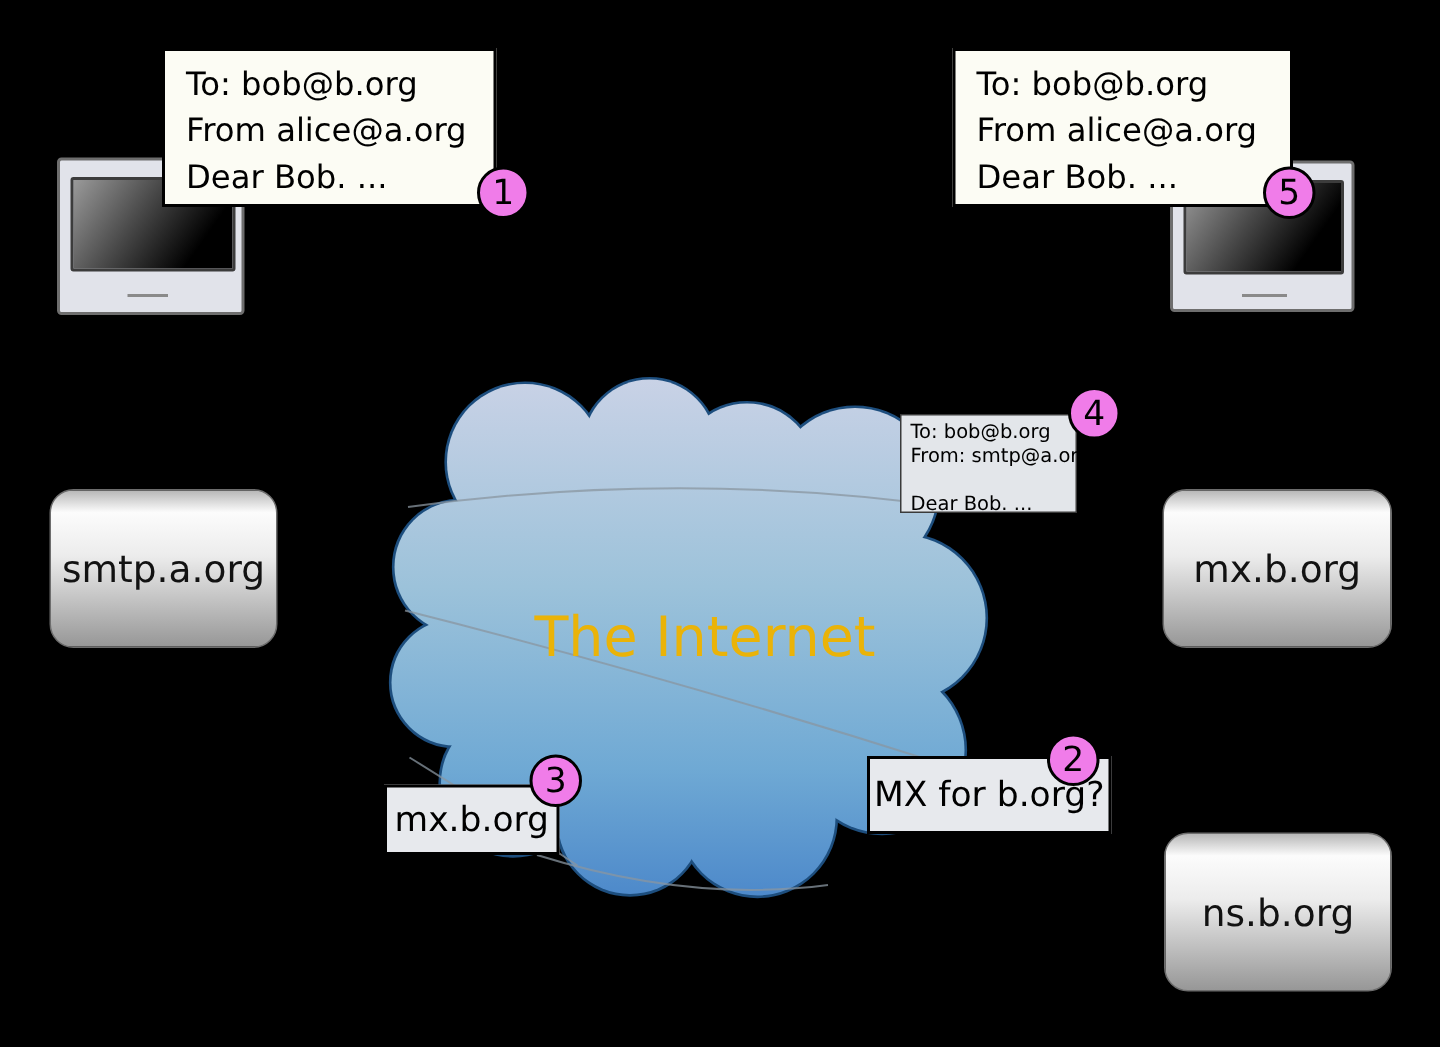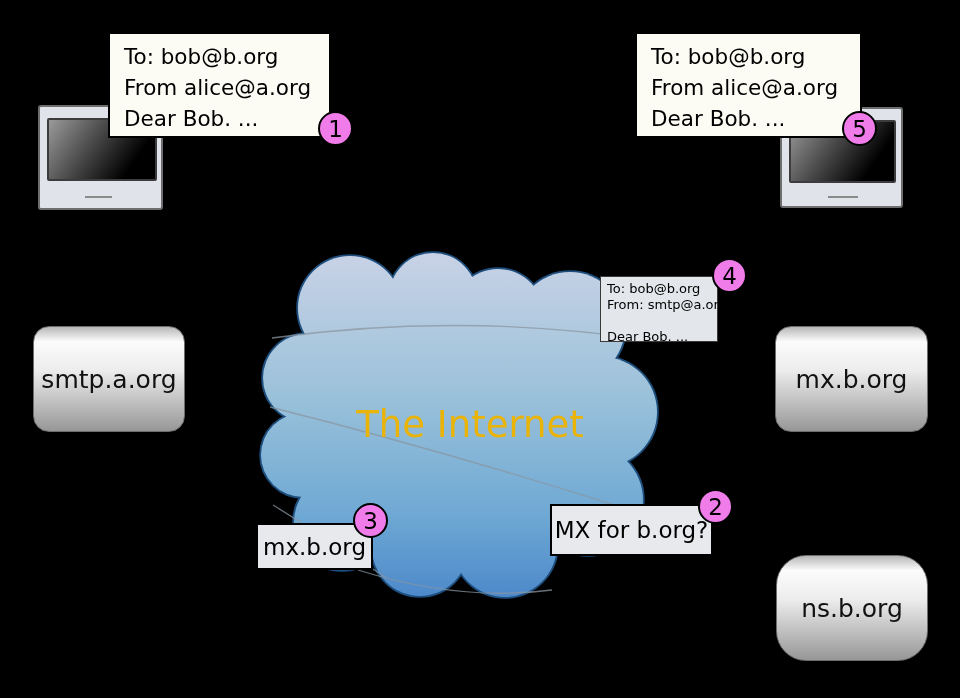--- a/index.html
+++ b/index.html
@@ -31,41 +31,41 @@
   #mon-right .slot{left:46px;bottom:8px;width:30px;}
   
   .server{
     position:absolute;border-radius:16px;border:1px solid #6d6d6d;box-sizing:border-box;
     background:linear-gradient(180deg,#b7b7b7 0%,#fcfcfc 14%,#ececec 42%,#979797 100%);
     display:flex;flex-direction:column;align-items:center;justify-content:center;
     font-size:25px;line-height:33px;color:#121212;
   }
   #srv-smtp{left:33px;top:326px;width:152px;height:106px;}
   #srv-mxpop{left:775px;top:326px;width:153px;height:106px;}
-  #srv-ns{left:776px;top:555px;width:152px;height:106px;border-radius:30px;}
+  #srv-ns{left:776px;top:555px;width:152px;height:106px;}
   
   .note{
     position:absolute;background:#fcfcf4;border:2px solid #000;box-sizing:border-box;
     font-size:21.5px;line-height:31px;padding:7px 0 0 14px;white-space:nowrap;
   }
   #note1{left:108px;top:32px;width:223px;height:106px;}
   #note5{left:635px;top:32px;width:227px;height:106px;}
   
   .note-small{
     position:absolute;background:#e3e6ea;border:1.5px solid #3a3a3a;box-sizing:border-box;
     font-size:13px;line-height:16px;padding:4px 0 0 6px;white-space:nowrap;
   }
   #note4{left:600px;top:276px;width:118px;height:66px;}
   #note4 .line{min-height:16px;}
   
   .qlabel{
     position:absolute;background:#e7e9ed;border:2px solid #000;box-sizing:border-box;
     display:flex;align-items:center;justify-content:center;font-size:23px;white-space:nowrap;
   }
-  #label2{left:550px;top:504px;width:163px;height:52px;align-items:center;}
+  #label2{left:578px;top:504px;width:163px;height:52px;align-items:center;}
   #label3{left:256px;top:523px;width:117px;height:47px;}
   
   .badge{
     position:absolute;width:31px;height:31px;border-radius:50%;
     background:#f07ce9;border:2.5px solid #000;box-sizing:content-box;
     display:flex;align-items:center;justify-content:center;
     font-size:23px;color:#000;
   }
   #b1{left:318px;top:111px;}
   #b2{left:698px;top:489px;}

